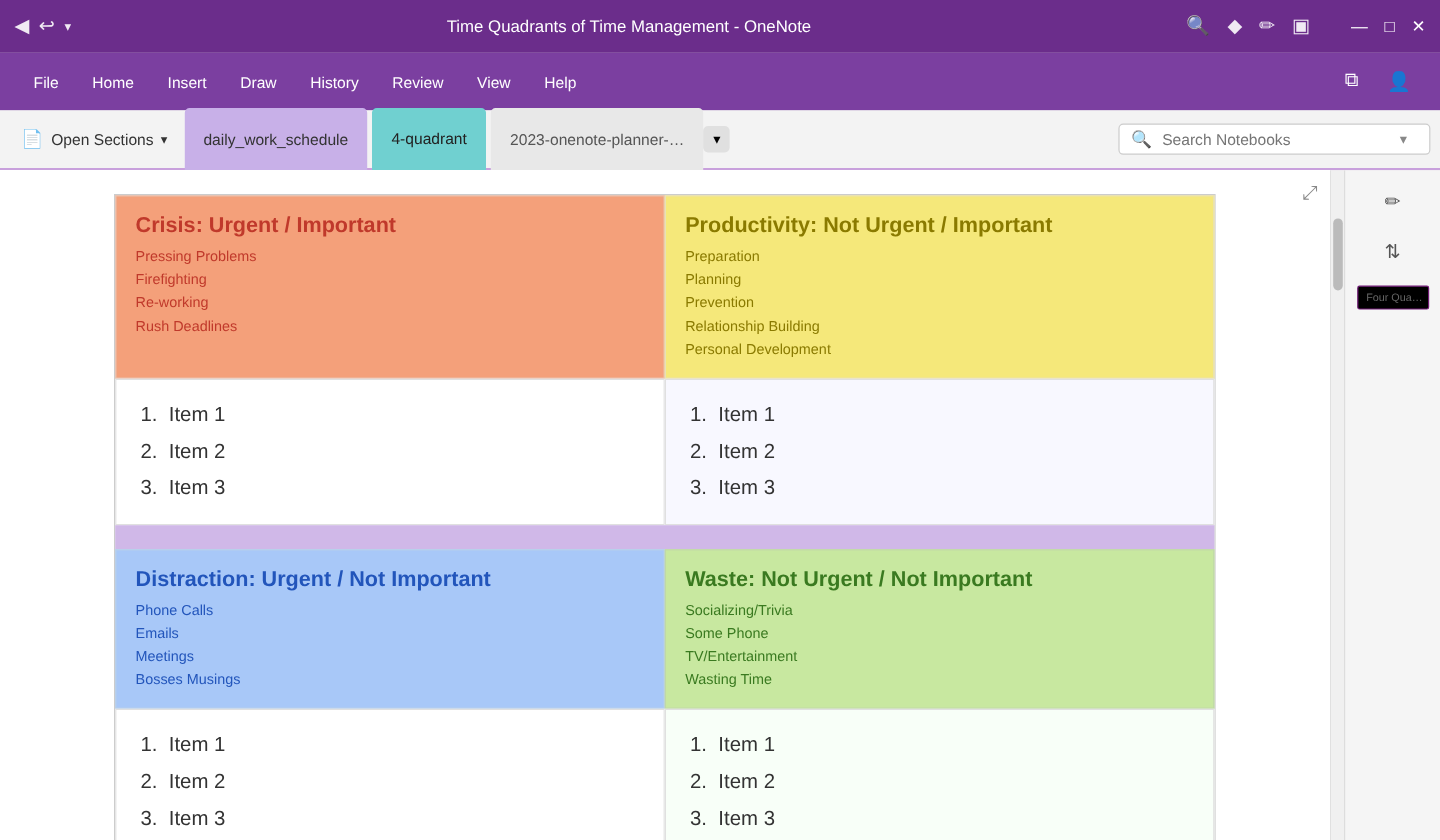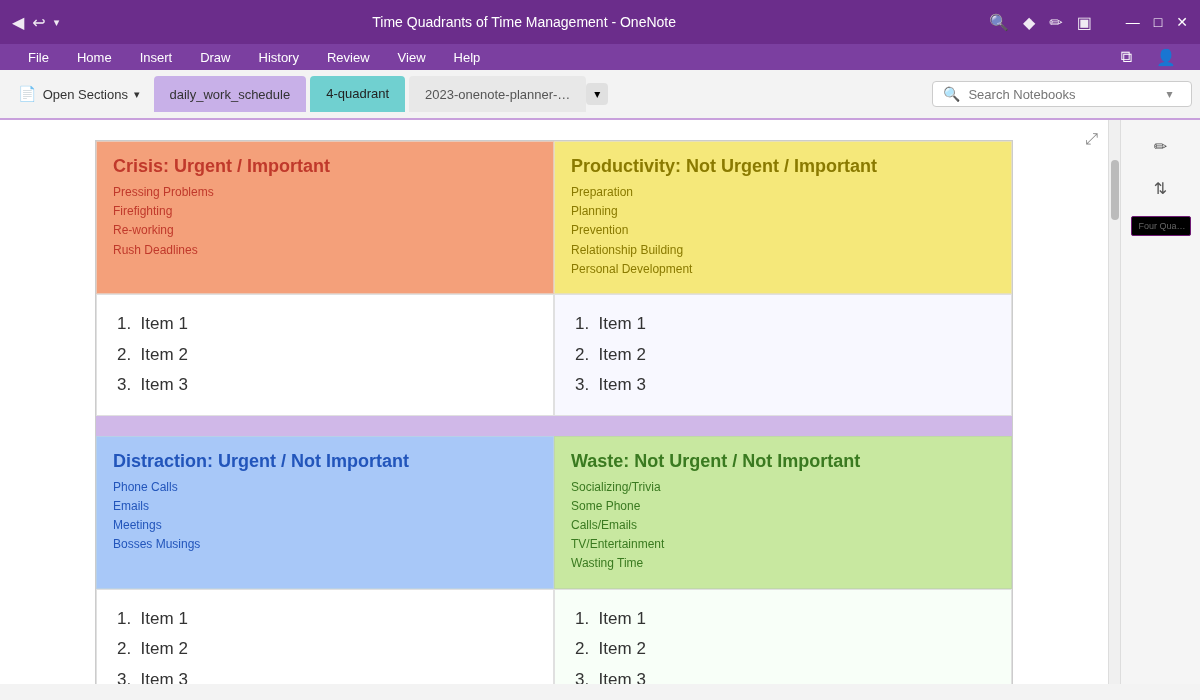--- a/index.html
+++ b/index.html
@@ -18,21 +18,21 @@
     .title-bar-controls { display: flex; align-items: center; gap: 8px; }
     .title-bar-title { flex: 1; text-align: center; font-size: 14px; }
     .title-bar-icons { display: flex; align-items: center; gap: 14px; }
     .tb-icon { color: white; font-size: 16px; cursor: pointer; opacity: 0.9; }
     .win-controls { display: flex; gap: 14px; margin-left: 20px; }
     .win-btn { color: white; font-size: 14px; cursor: pointer; }
 
     
     .menu-bar {
       background: #7b3fa0;
-      height: 26px;
+      height: 48px;
       display: flex;
       align-items: center;
       padding: 0 16px;
       gap: 4px;
     }
     .menu-item {
       color: white;
       font-size: 13px;
       padding: 6px 12px;
       border-radius: 3px;
@@ -55,21 +55,21 @@
       display: flex;
       align-items: center;
       gap: 6px;
       padding: 6px 10px;
       font-size: 13px;
       color: #333;
       cursor: pointer;
       border-radius: 4px;
     }
     .tab {
-      height: 36px;
+      height: 52px;
       display: flex;
       align-items: center;
       padding: 0 16px;
       font-size: 13px;
       cursor: pointer;
       border-radius: 4px 4px 0 0;
       margin-left: 4px;
     }
     .tab-daily { background: #c8b0e8; color: #333; }
     .tab-quadrant { background: #70d0d0; color: #222; font-weight: 500; border-bottom: 2px solid #70d0d0; }
@@ -344,21 +344,20 @@
           <div>Meetings</div>
           <div>Bosses Musings</div>
         </div>
       </div>
 
       <div class="quad-header waste">
         <div>Waste: Not Urgent / Not Important</div>
         <div class="sub-items">
           <div>Socializing/Trivia</div>
           <div>Some Phone</div>
-          <div>Calls/Emails</div>
           <div>TV/Entertainment</div>
           <div>Wasting Time</div>
         </div>
       </div>
 
       <div class="quad-items">
         <ol>
           <li>1.&nbsp; Item 1</li>
           <li>2.&nbsp; Item 2</li>
           <li>3.&nbsp; Item 3</li>

